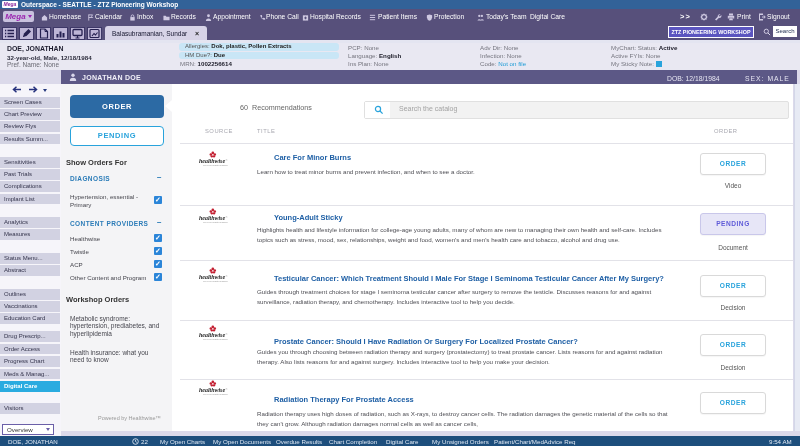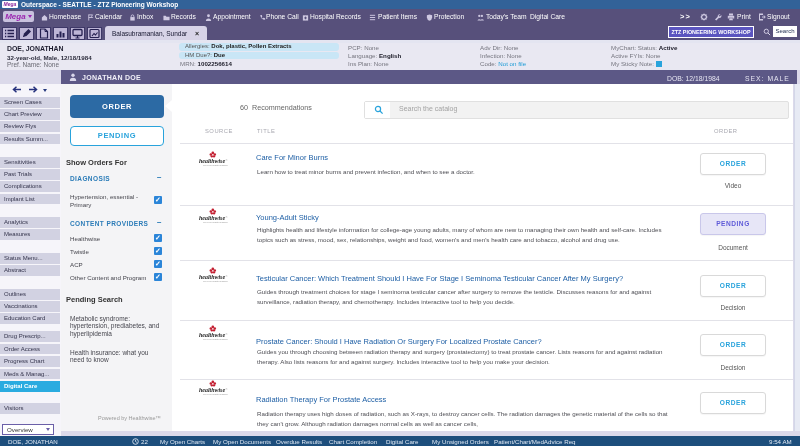--- a/index.html
+++ b/index.html
@@ -55,21 +55,21 @@
 #poweredby { left:98px; top:415px; font-size:5.5px; color:#999; }
 
 #main { left:172px; top:84px; width:621px; height:347px; background:#fff; }
 #scrollbar { left:794px; top:84px; width:6px; height:347px; background:#e7eaf4; border-left:1px solid #d3d7e8; }
 #reccount { left:240px; top:103px; font-size:7.2px; color:#666; }
 #searchbox { left:364px; top:101px; width:425px; height:18px; background:#f2f2f2; border:1px solid #e0e0e0; border-radius:2px; }
 #searchiconzone { left:365px; top:102px; width:25px; height:16px; background:#fff; }
 #searchph { left:399px; top:105px; font-size:7px; color:#a3a3a3; }
 .colhead { position:absolute; top:128px; font-size:5.8px; color:#a8a8b0; letter-spacing:.5px; }
 .hline { position:absolute; left:180px; width:613px; height:1px; background:#e2e2e8; }
-.rtitle { position:absolute; left:256px; font-size:7.5px; font-weight:normal; color:#1e5fa5; white-space:nowrap; }
+.rtitle { position:absolute; left:274px; font-size:7.5px; font-weight:bold; color:#1e5fa5; white-space:nowrap; }
 .rdesc { position:absolute; left:257px; font-size:6.2px; color:#4e4e54; white-space:nowrap; line-height:10.3px; }
 .obtn { position:absolute; left:700px; width:66px; height:22px; background:#fff; border:1px solid #d9d9d9; border-radius:3px; color:#29a3dc; font-size:6.6px; font-weight:bold; text-align:center; line-height:20px; letter-spacing:.5px; box-shadow:0 1px 1px rgba(0,0,0,.04); }
 .obtn.pending { background:#e7e6f7; border-color:#c9c7ea; color:#5f5bd8; }
 .olabel { position:absolute; left:700px; width:66px; text-align:center; font-size:6.5px; color:#555; }
 .hwlogo { position:absolute; left:197px; width:32px; height:18px; }
 
 #bottombar { left:0; top:436px; width:800px; height:10px; background:#1d4e7c; color:#e8eef6; }
 .bitem { position:absolute; top:437.5px; font-size:6.2px; line-height:8px; white-space:nowrap; color:#dfe8f3; }
 </style>
 </head>
@@ -257,21 +257,21 @@
 <div class="fhead" style="top:220px;">CONTENT PROVIDERS</div>
 <div class="fminus" style="top:218px;">−</div>
 <div class="flabel" style="top:234.5px;">Healthwise</div>
 <div class="cbx" style="top:234px;">✓</div>
 <div class="flabel" style="top:247.5px;">Twistle</div>
 <div class="cbx" style="top:247px;">✓</div>
 <div class="flabel" style="top:260.5px;">ACP</div>
 <div class="cbx" style="top:260px;">✓</div>
 <div class="flabel" style="top:273.5px;">Other Content and Program</div>
 <div class="cbx" style="top:273px;">✓</div>
-<div class="abs" id="pendhead">Pending Search</div>
+<div class="abs" id="pendhead">Workshop Orders</div>
 <div class="plink" style="top:315px;">Metabolic syndrome:<br>hypertension, prediabetes, and<br>hyperlipidemia</div>
 <div class="plink" style="top:349px;">Health insurance: what you<br>need to know</div>
 <div class="abs" id="poweredby">Powered by Healthwise™</div>
 
 <div class="abs" id="main"></div>
 <div class="abs" id="scrollbar"></div>
 <div class="abs" id="reccount">60&nbsp;&nbsp;Recommendations</div>
 <div class="abs" id="searchbox"></div>
 <div class="abs" id="searchiconzone"></div>
 <svg class="abs" style="left:374px; top:105px;" width="10" height="10" viewBox="0 0 10 10">
@@ -352,21 +352,21 @@
 <div class="rtitle" style="top:152.5px;">Care For Minor Burns</div>
 <div class="rdesc" style="top:167px;">Learn how to treat minor burns and prevent infection, and when to see a doctor.</div>
 <div class="obtn" style="top:153px;">ORDER</div>
 <div class="olabel" style="top:182px;">Video</div>
 
 <div class="rtitle" style="top:213px;">Young-Adult Sticky</div>
 <div class="rdesc" style="top:224.5px;">Highlights health and lifestyle information for college-age young adults, many of whom are new to managing their own health and self-care. Includes<br>topics such as stress, mood, sex, relationships, weight and food, women's and men's health care and tobacco, alcohol and drug use.</div>
 <div class="obtn pending" style="top:213px;">PENDING</div>
 <div class="olabel" style="top:244px;">Document</div>
 
-<div class="rtitle" style="top:273.5px;">Testicular Cancer: Which Treatment Should I Have For Stage I Seminoma Testicular Cancer After My Surgery?</div>
+<div class="rtitle" style="top:273.5px;">Testicular Cancer: Which Treatment Should I Male For Stage I Seminoma Testicular Cancer After My Surgery?</div>
 <div class="rdesc" style="top:287px;">Guides through treatment choices for stage I seminoma testicular cancer after surgery to remove the testicle. Discusses reasons for and against<br>surveillance, radiation therapy, and chemotherapy. Includes interactive tool to help you decide.</div>
 <div class="obtn" style="top:275px;">ORDER</div>
 <div class="olabel" style="top:304px;">Decision</div>
 
 <div class="rtitle" style="top:336.5px;">Prostate Cancer: Should I Have Radiation Or Surgery For Localized Prostate Cancer?</div>
 <div class="rdesc" style="top:347px;">Guides you through choosing between radiation therapy and surgery (prostatectomy) to treat prostate cancer. Lists reasons for and against radiation<br>therapy. Also lists reasons for and against surgery. Includes interactive tool to help you make your decision.</div>
 <div class="obtn" style="top:334px;">ORDER</div>
 <div class="olabel" style="top:364px;">Decision</div>
 
 <div class="rtitle" style="top:395px;">Radiation Therapy For Prostate Access</div>

